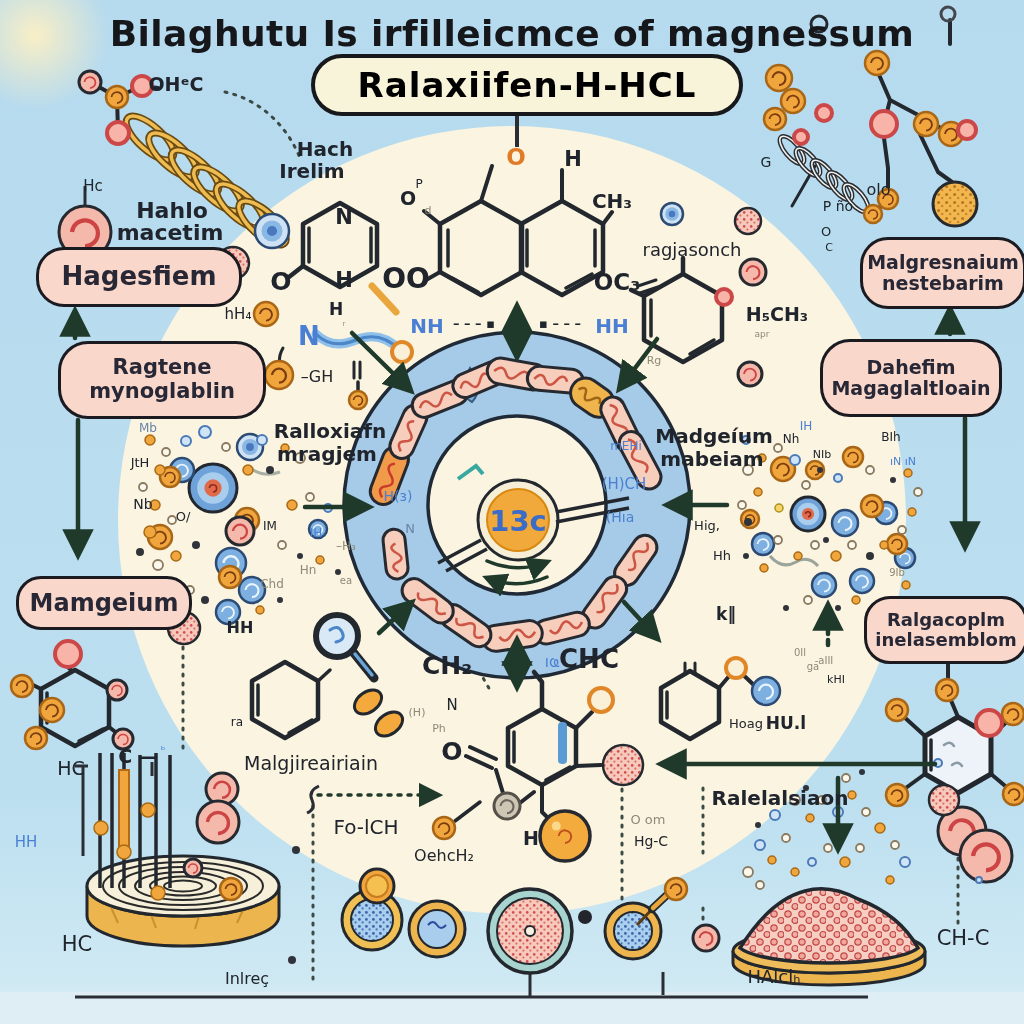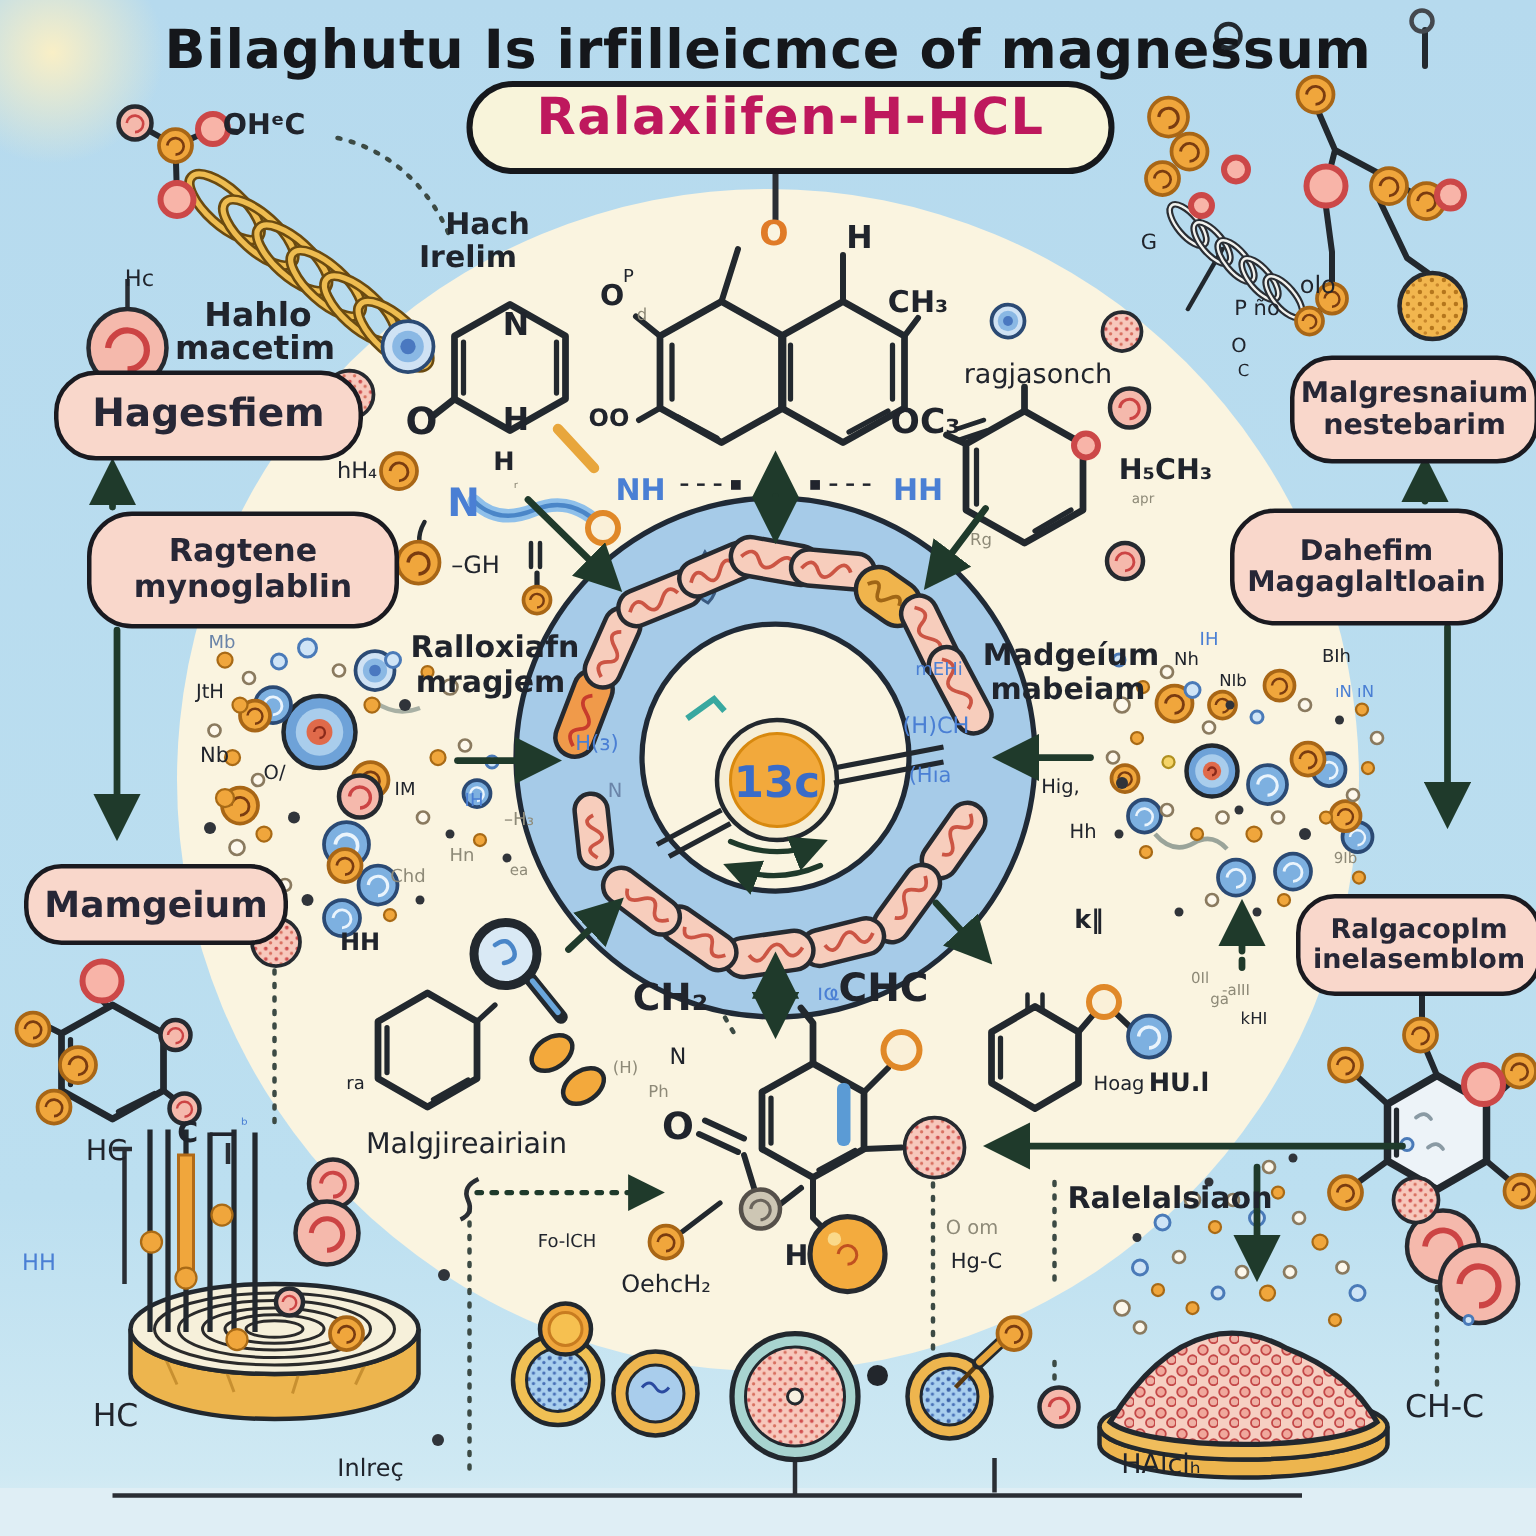--- a/index.html
+++ b/index.html
@@ -5,21 +5,21 @@
   html,body{margin:0;padding:0;background:#888;}
   #stage{position:relative;width:1024px;height:1024px;overflow:hidden;
     background:linear-gradient(180deg,#b6daee 0%,#bcdff0 78%,#cfe9f3 96%,#ddeef6 100%);
     font-family:"DejaVu Sans","Liberation Sans",sans-serif;}
   #art{position:absolute;left:0;top:0;}
   #labels{position:absolute;left:0;top:0;width:1024px;height:1024px;pointer-events:none;}
   .lbl{position:absolute;transform:translate(-50%,-50%);white-space:nowrap;line-height:1;}
   .ck{color:#20242c}.cb{color:#4a7fd4}.cg{color:#8e8a78}.co{color:#e07b28}.ct{color:#6a84a8}
   .bold{font-weight:700}
   #title{position:absolute;left:0;right:0;top:13px;text-align:center;font-size:36px;font-weight:700;color:#15171b;letter-spacing:.4px}
-  #banner{position:absolute;left:311px;top:54px;width:424px;height:54px;background:#f8f4da;border:4px solid #16181c;border-radius:34px;display:flex;justify-content:center;font-size:34px;font-weight:700;color:#be185d;letter-spacing:1px}
+  #banner{position:absolute;left:311px;top:54px;width:424px;height:54px;background:#f8f4da;border:4px solid #16181c;border-radius:34px;display:flex;align-items:center;justify-content:center;font-size:34px;font-weight:700;color:#000000;letter-spacing:1px}
   .pill{position:absolute;background:#f9d7cb;border:3px solid #1a1a20;display:flex;flex-direction:column;align-items:center;justify-content:center;font-weight:700;color:#272736;text-align:center;line-height:1.12}
   .pill span:empty{display:none}
   #pill-hagesfiem{left:36px;top:247px;width:200px;height:54px;border-radius:28px;font-size:26px}
   #pill-ragtene{left:58px;top:341px;width:202px;height:72px;border-radius:30px;font-size:21px}
   #pill-mamgeium{left:16px;top:576px;width:170px;height:48px;border-radius:25px;font-size:24px}
   #pill-malgresnaium{left:860px;top:237px;width:160px;height:66px;border-radius:28px;font-size:19px}
   #pill-dahefim{left:820px;top:339px;width:176px;height:72px;border-radius:30px;font-size:19px}
   #pill-ralgacoplm{left:864px;top:596px;width:158px;height:62px;border-radius:26px;font-size:18px}
   #mag-title{position:absolute;left:517px;top:464px;transform:translate(-50%,-50%);font-size:26px;font-weight:700;color:#1c2026}
   #isotope{position:absolute;left:518px;top:521px;transform:translate(-50%,-50%);font-size:29px;font-weight:700;color:#3a6cc8}
@@ -786,21 +786,21 @@
       <div class="lbl ck bold" style="left: 281px; top: 281px; font-size: 25px;">O</div>
       <div class="lbl ck bold" style="left: 344px; top: 280px; font-size: 21px;">H</div>
       <div class="lbl ck bold" style="left: 336px; top: 309px; font-size: 17px;">H</div>
       <div class="lbl cg" style="left: 344px; top: 322px; font-size: 11px;">ᵣ</div>
       <div class="lbl cb bold" style="left: 309px; top: 336px; font-size: 26px;">N</div>
       <div class="lbl ck" style="left: 317px; top: 377px; font-size: 16px;">–GH</div>
       <div class="lbl ck" style="left: 238px; top: 314px; font-size: 15px;">hH₄</div>
       <div class="lbl ck" style="left: 419px; top: 184px; font-size: 12px;">P</div>
       <div class="lbl ck bold" style="left: 408px; top: 198px; font-size: 19px;">O</div>
       <div class="lbl cg" style="left: 428px; top: 210px; font-size: 11px;">d</div>
-      <div class="lbl ck bold" style="left: 406px; top: 279px; font-size: 16px;">OO</div>
+      <div class="lbl ck bold" style="left: 406px; top: 279px; font-size: 28px;">OO</div>
       <div class="lbl cb bold" style="left: 427px; top: 326px; font-size: 20px;">NH</div>
       <div class="lbl ck bold" style="left: 474px; top: 323px; font-size: 13px;">– – – ▪</div>
       <div class="lbl ck bold" style="left: 560px; top: 323px; font-size: 13px;">▪ – – –</div>
       <div class="lbl cb bold" style="left: 612px; top: 326px; font-size: 20px;">HH</div>
       <div class="lbl ck" style="left: 692px; top: 250px; font-size: 18px;">ragjasonch</div>
       <div class="lbl ck bold" style="left: 617px; top: 282px; font-size: 23px;">OC₃</div>
       <div class="lbl ck bold" style="left: 612px; top: 201px; font-size: 20px;">CH₃</div>
       <div class="lbl ck bold" style="left: 573px; top: 159px; font-size: 21px;">H</div>
       <div class="lbl co bold" style="left: 516px; top: 157px; font-size: 23px;">O</div>
       <div class="lbl cg" style="left: 654px; top: 360px; font-size: 11px;">Rg</div>
@@ -845,21 +845,21 @@
       <div class="lbl cg" style="left: 824px; top: 661px; font-size: 10px;">-aIII</div>
       <div class="lbl ck" style="left: 836px; top: 679px; font-size: 11px;">kHI</div>
       <div class="lbl ck" style="left: 746px; top: 723px; font-size: 13px;">Hoag</div>
       <div class="lbl ck bold" style="left: 786px; top: 723px; font-size: 17px;">HU.l</div>
       <div class="lbl ck bold" style="left: 447px; top: 665px; font-size: 25px;">CH₂</div>
       <div class="lbl ck" style="left: 452px; top: 705px; font-size: 15px;">N</div>
       <div class="lbl cg" style="left: 417px; top: 712px; font-size: 11px;">(H)</div>
       <div class="lbl cg" style="left: 439px; top: 728px; font-size: 11px;">Ph</div>
       <div class="lbl ck" style="left: 237px; top: 722px; font-size: 12px;">ra</div>
       <div class="lbl ck" style="left: 311px; top: 763px; font-size: 19px;">Malgjireairiain</div>
-      <div class="lbl ck" style="left: 378px; top: 827px; font-size: 12px;">Fo-lCH</div>
+      <div class="lbl ck" style="left: 366px; top: 827px; font-size: 20px;">Fo-lCH</div>
       <div class="lbl ck" style="left: 444px; top: 856px; font-size: 16px;">OehcH₂</div>
       <div class="lbl cb" style="left: 552px; top: 662px; font-size: 15px;">ıҩ</div>
       <div class="lbl ck bold" style="left: 589px; top: 659px; font-size: 26px;">CHC</div>
       <div class="lbl ck bold" style="left: 452px; top: 751px; font-size: 25px;">O</div>
       <div class="lbl ck bold" style="left: 531px; top: 838px; font-size: 19px;">H</div>
       <div class="lbl cg" style="left: 648px; top: 819px; font-size: 13px;">O om</div>
       <div class="lbl ck" style="left: 651px; top: 841px; font-size: 14px;">Hg-C</div>
       <div class="lbl ck bold" style="left: 780px; top: 798px; font-size: 20px;">Ralelalsiaon</div>
       <div class="lbl ck" style="left: 963px; top: 938px; font-size: 21px;">CH-C</div>
       <div class="lbl ck" style="left: 774px; top: 977px; font-size: 18px;">HAlclₕ</div>

